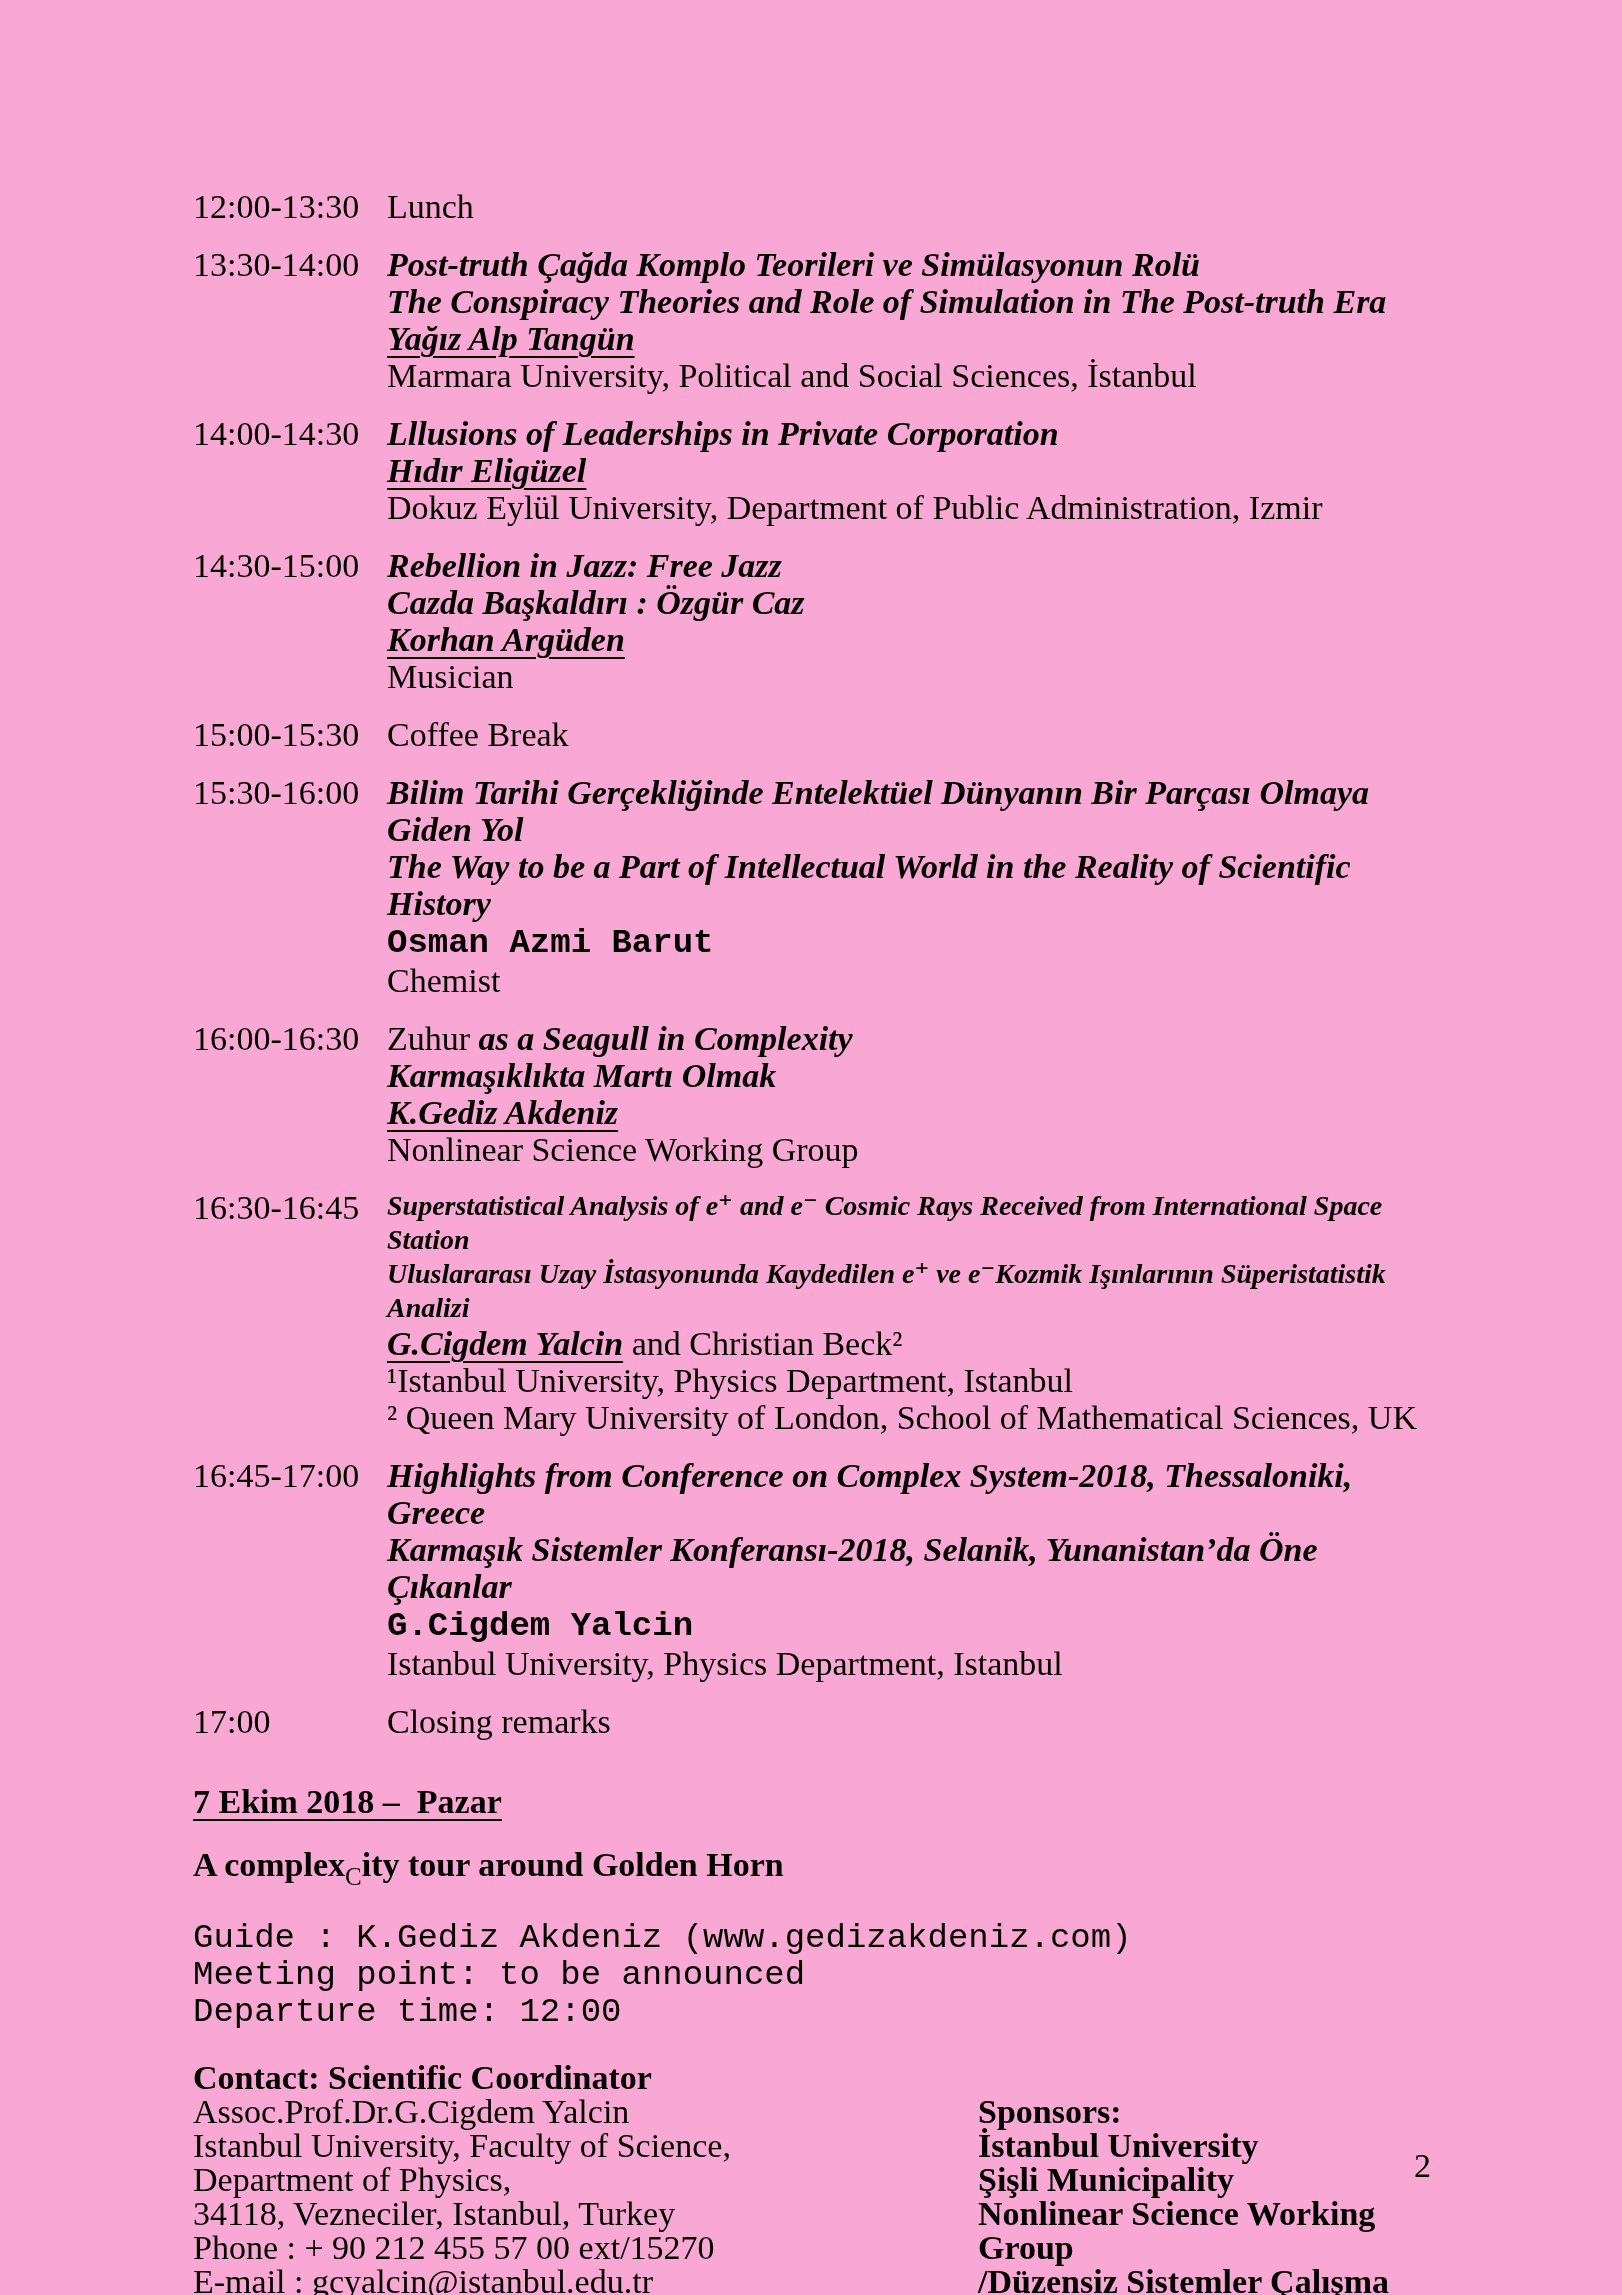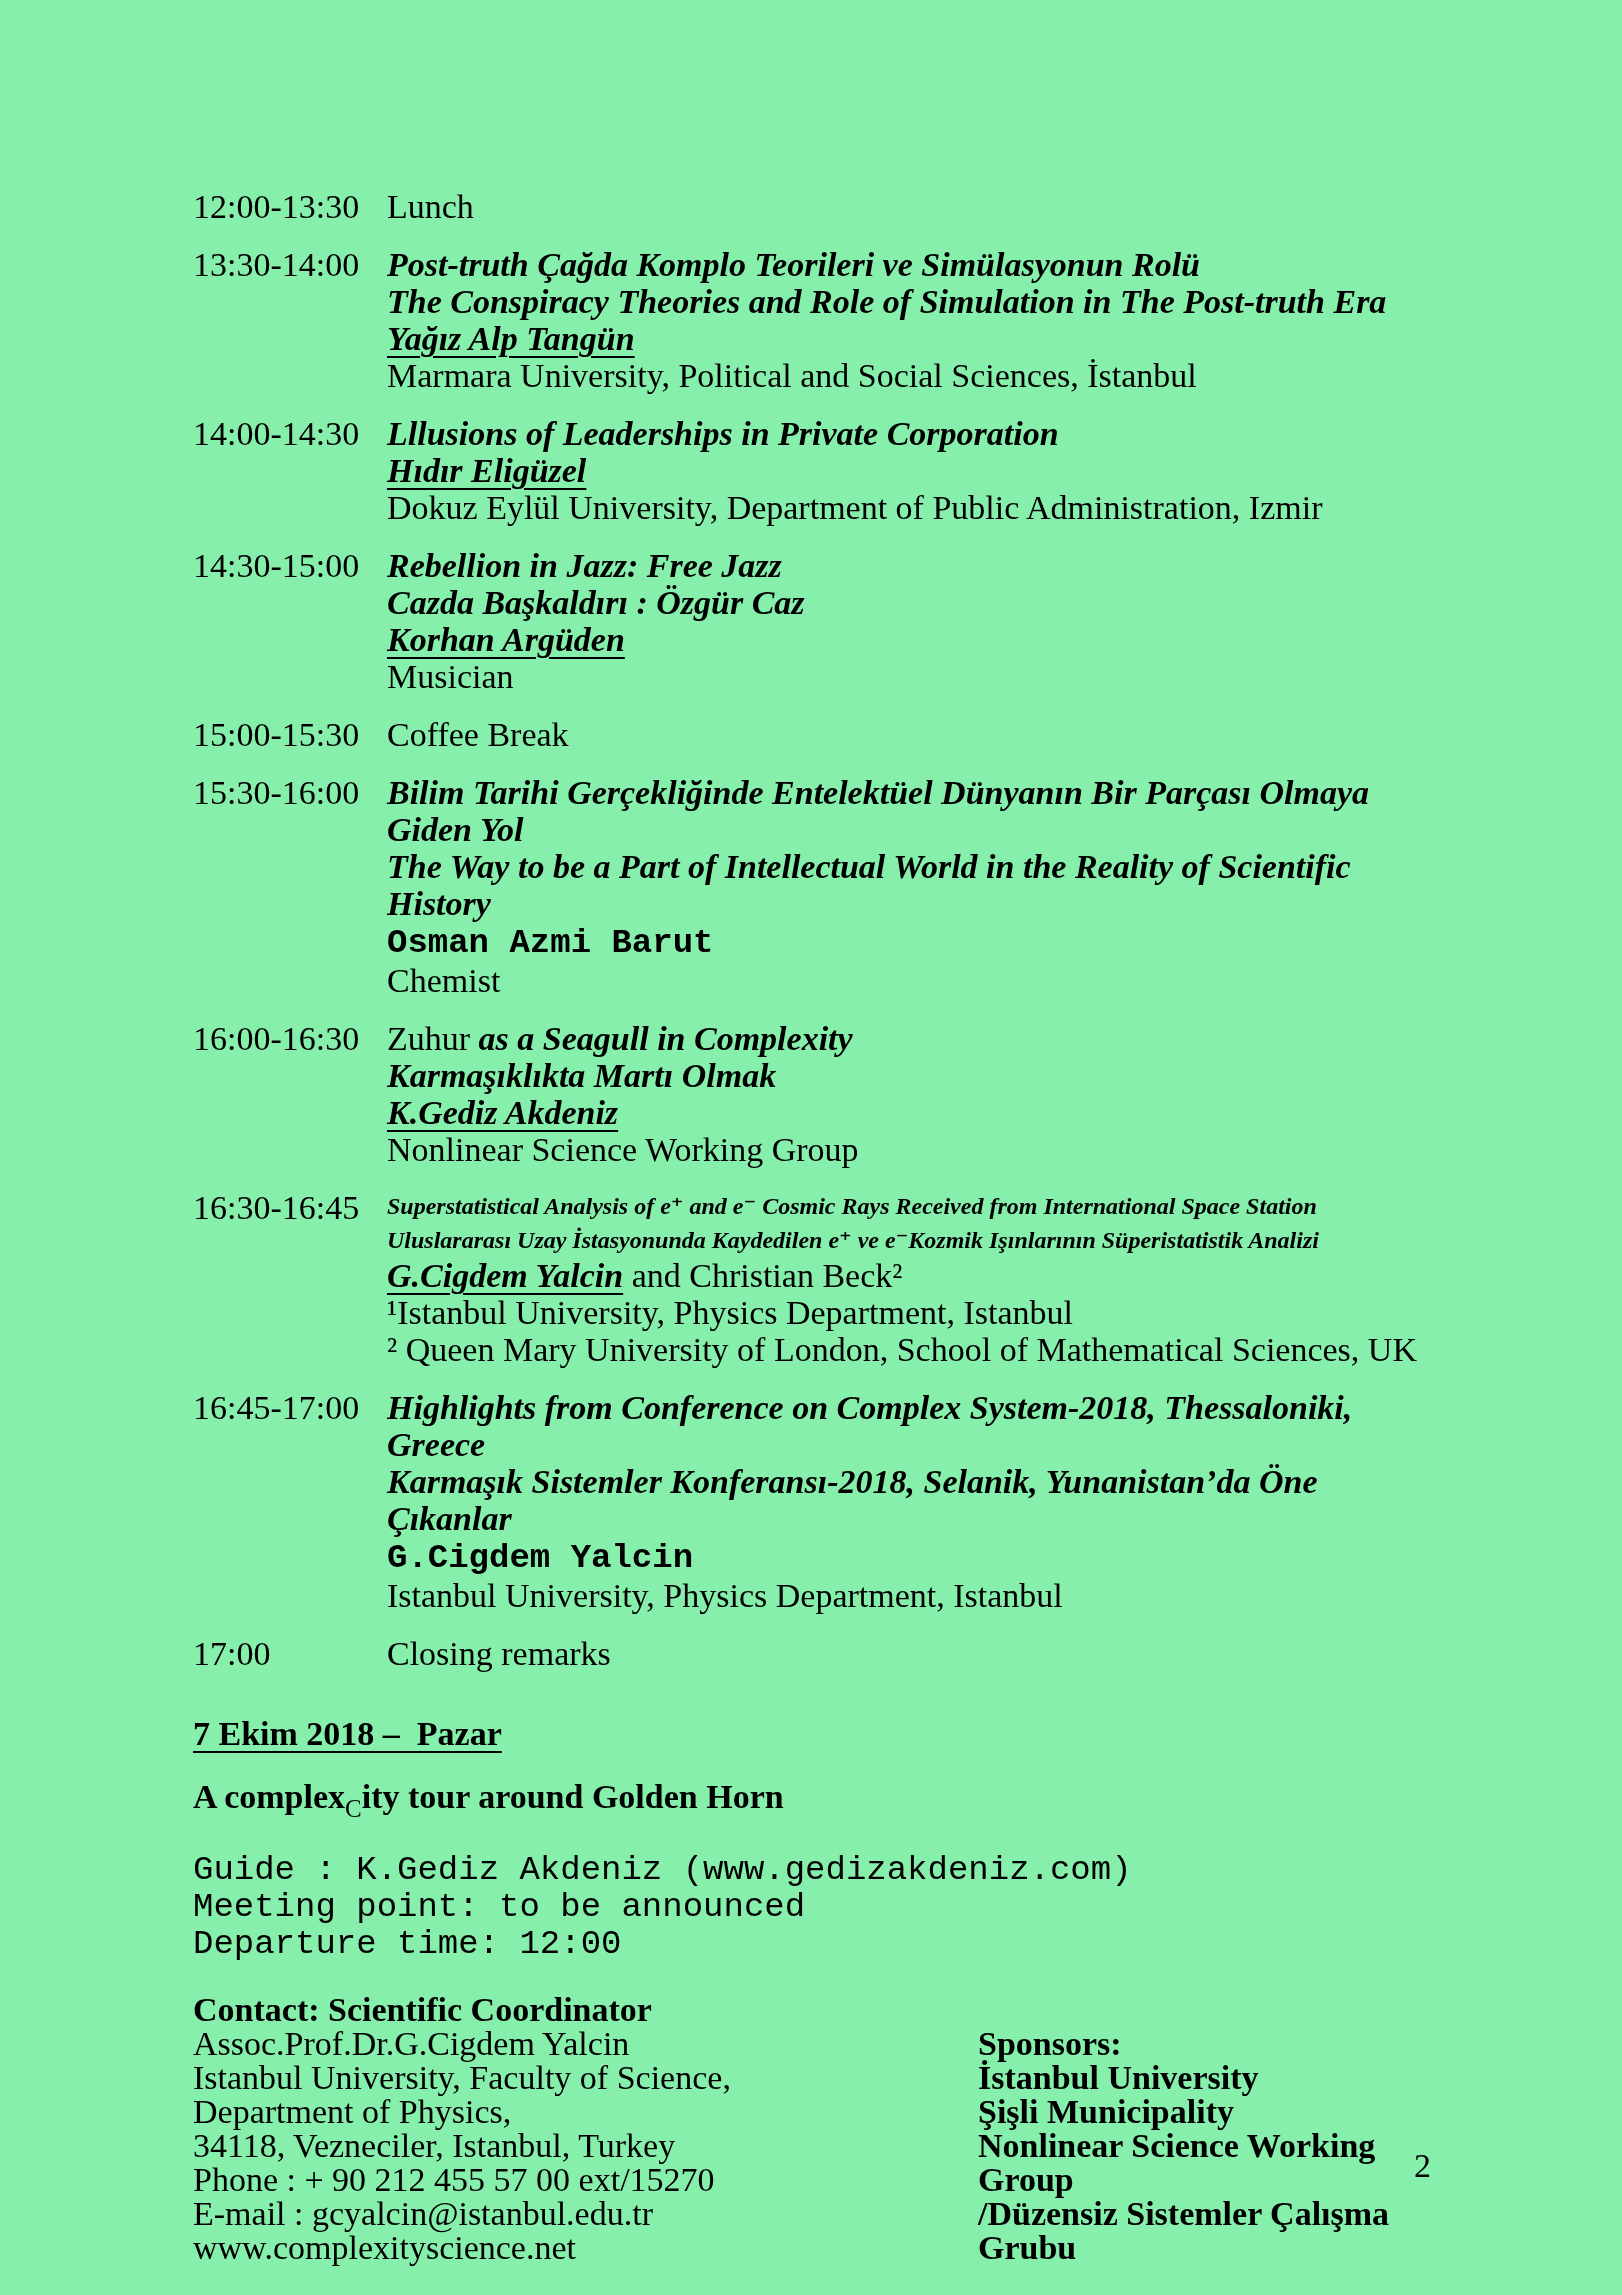--- a/index.html
+++ b/index.html
@@ -1,41 +1,41 @@
 <!DOCTYPE html>
 <html style="font-size:10.5px"><head>
 <meta charset="utf-8">
 <style>
   html,body { margin:0; padding:0; background:#e8e8e8; }
   .page {
     position:relative;
     width:1622px; height:2295px;
     margin:0 auto;
-    background:#86efac;
+    background:#f9a8d4;
     color:#000000;
     font-family:"Liberation Serif","DejaVu Serif",serif;
     font-size:34px;
     box-sizing:border-box;
     padding:188px 190px 0 193px;
     overflow:hidden;
   }
   .row { display:flex; margin-bottom:21px; }
   .time { width:194px; flex-shrink:0; white-space:pre-wrap; line-height:37px; }
   .content { flex:1; }
   .line { line-height:37px; white-space:pre-wrap; }
   .it { font-style:italic;font-weight:bold; }
   .bold { font-weight:bold;font-family:Liberation Mono, monospace; }
   .name {
     font-weight:bold;
     text-decoration:underline;
     text-decoration-thickness:2px;
     text-underline-offset:5.9px;
     font-style:italic;
   }
-  .small { font-size:24px; line-height:34px; }
+  .small { font-size:28px; line-height:34px; }
   .day-heading {
     font-weight:bold;
     text-decoration:underline;
     text-decoration-thickness:2px;
     text-underline-offset:5.9px;
     line-height:37px;
     margin:22px 0 0 0;
     white-space:pre-wrap;
     display:inline-block;
   }

